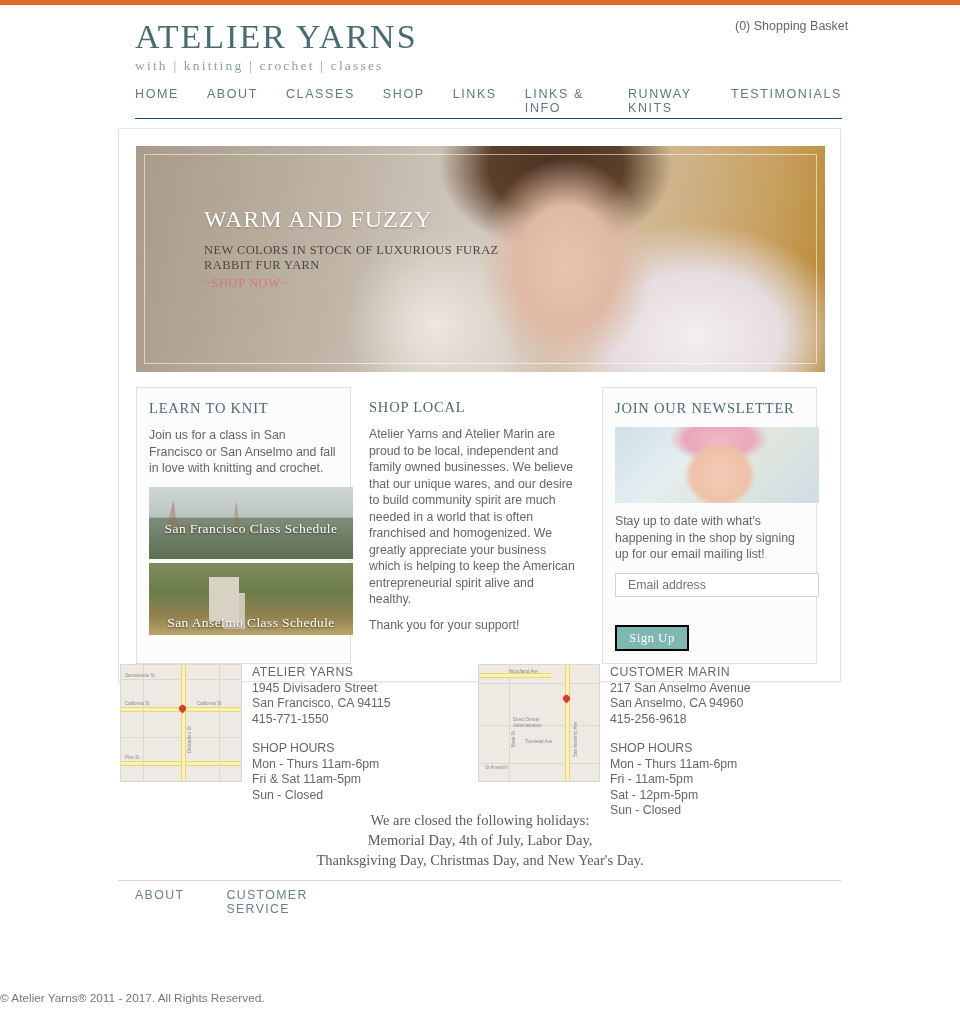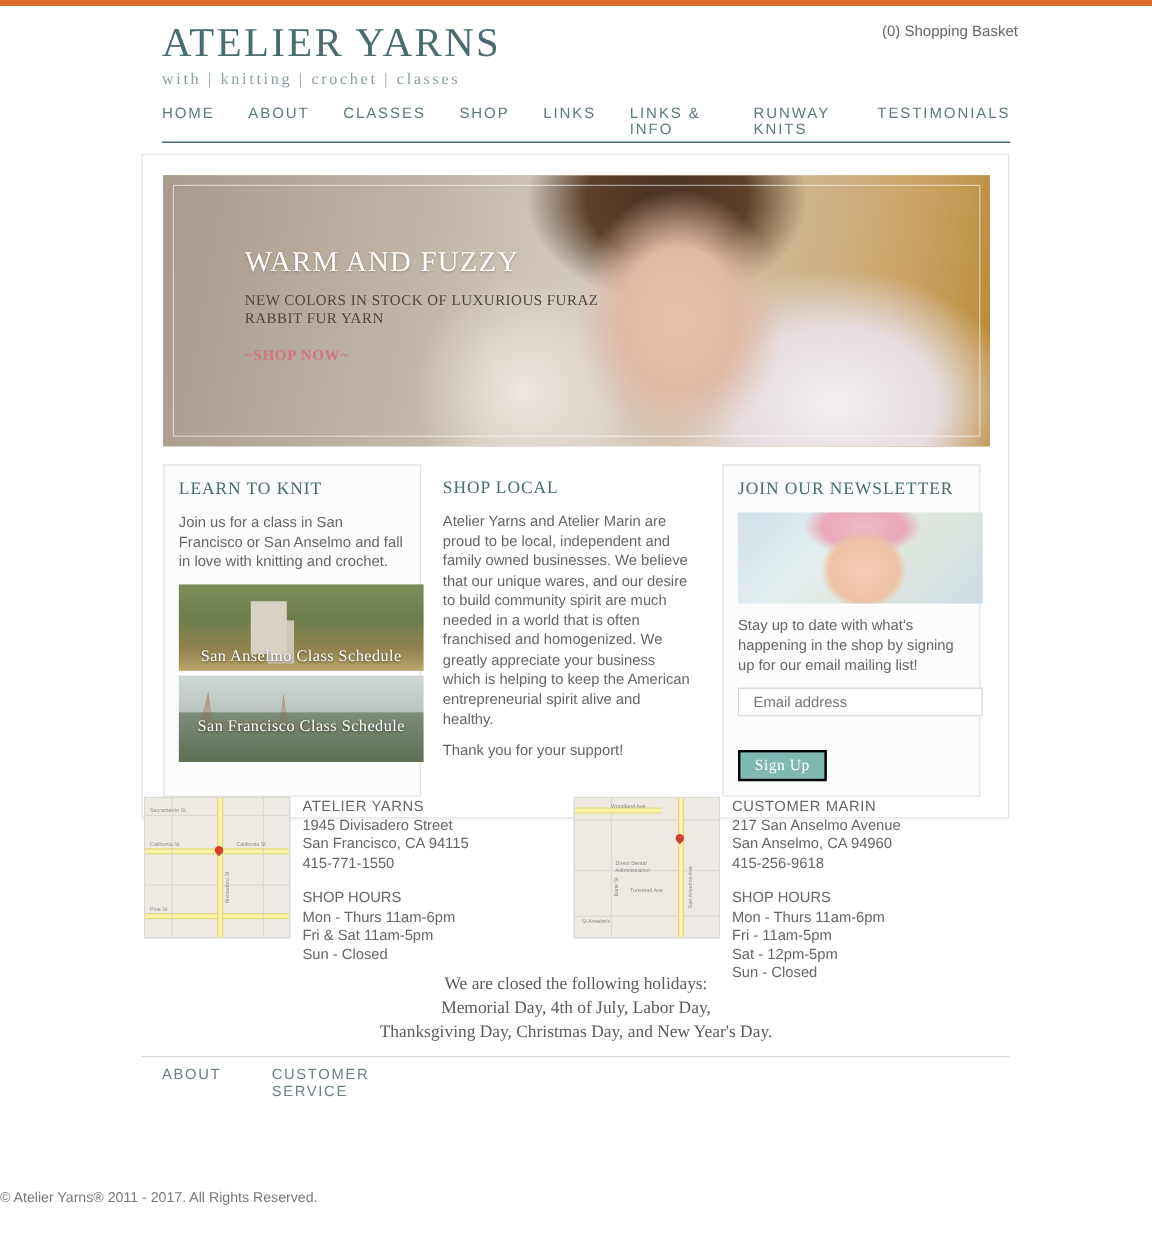--- a/index.html
+++ b/index.html
@@ -124,27 +124,26 @@
   }
   .hero-sub {
     font-family: "Liberation Serif", serif;
     font-size: 12.5px;
     color: #4c4742;
     line-height: 15px;
     letter-spacing: 0.4px;
   }
   .hero-cta {
     display: inline-block;
-    margin-top: 16px;
+    margin-top: 2px;
     font-family: "Liberation Serif", serif;
     font-size: 12.5px;
     color: #d4757f;
     letter-spacing: 0.6px;
     text-decoration: none;
-    font-weight: bold;
   }
 
   
   .cols {
     display: flex;
     gap: 18px;
     margin-top: 15px;
   }
   .col {
     border: 1px solid #e0e0e0;
@@ -358,25 +357,25 @@
         <div class="hero-sub">NEW COLORS IN STOCK OF LUXURIOUS FURAZ RABBIT FUR YARN</div>
         <a href="#" class="hero-cta">~SHOP NOW~</a>
       </div>
     </div>
 
     <div class="cols">
 
       <div class="col col-1">
         <div class="col-h">LEARN TO KNIT</div>
         <p>Join us for a class in San Francisco or San Anselmo and fall in love with knitting and crochet.</p>
+        <a href="#" class="sched sched-sf">
+          <span class="sched-label">San Francisco Class Schedule</span>
+        </a>
         <a href="#" class="sched sched-sa">
           <span class="sched-label">San Anselmo Class Schedule</span>
-        </a>
-        <a href="#" class="sched sched-sf">
-          <span class="sched-label">San Francisco Class Schedule</span>
         </a>
       </div>
 
       <div class="col col-2">
         <div class="col-h">SHOP LOCAL</div>
         <p>Atelier Yarns and Atelier Marin are proud to be local, independent and family owned businesses. We believe that our unique wares, and our desire to build community spirit are much needed in a world that is often franchised and homogenized. We greatly appreciate your business which is helping to keep the American entrepreneurial spirit alive and healthy.</p>
         <div class="thanks">Thank you for your support!</div>
       </div>
 
       <div class="col col-3">

